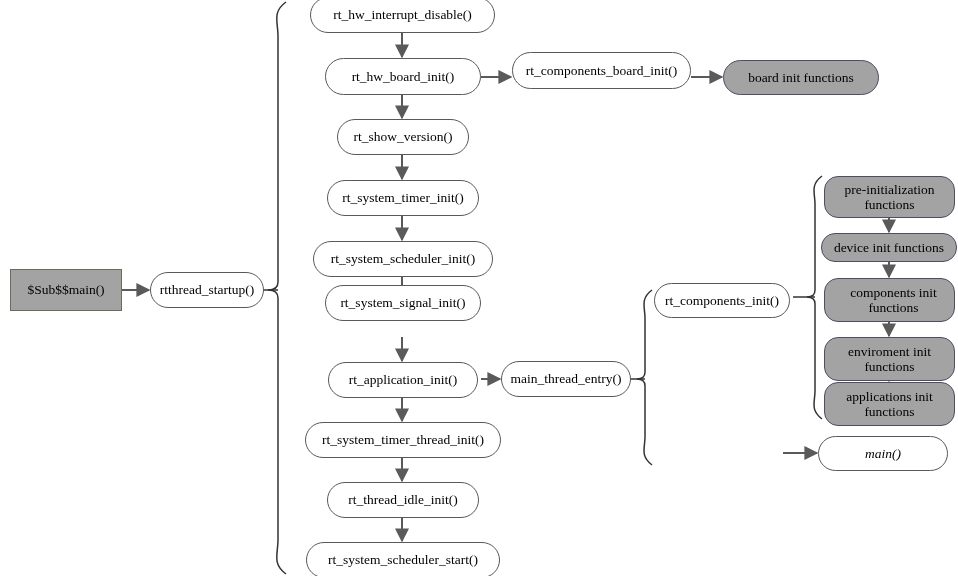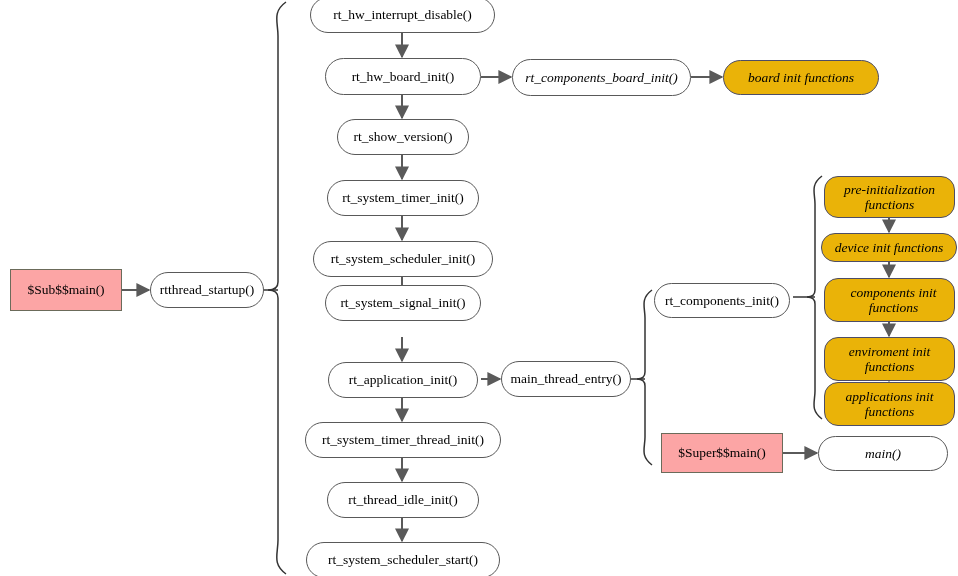--- a/index.html
+++ b/index.html
@@ -5,22 +5,22 @@
   html,body{margin:0;padding:0;background:#ffffff;}
   body{width:958px;height:576px;overflow:hidden;
        font-family:"Liberation Serif","DejaVu Serif",serif;}
   #stage{position:relative;width:958px;height:576px;background:#fff;}
   svg#wires{position:absolute;left:0;top:0;width:958px;height:576px;pointer-events:none;}
 
   .node{position:absolute;box-sizing:border-box;display:flex;align-items:center;
         justify-content:center;text-align:center;color:#000;line-height:1.12;
         font-size:13.5px;z-index:2;}
   .rounded{border:1.2px solid #595959;border-radius:22px;background:#ffffff;}
-  .rounded.blue{background:#eab308;border-color:#4d4d66;font-style:italic;}
-  .rect{border:1.2px solid #6b6b5a;background:#fca5a5;border-radius:0;}
+  .rounded.blue{background:#a3a3a3;border-color:#4d4d66;}
+  .rect{border:1.2px solid #6b6b5a;background:#a3a3a3;border-radius:0;}
   .node span{display:block;padding:0 6px;}
 </style>
 </head>
 <body>
 
 <div id="stage">
 
   <svg id="wires" viewBox="0 0 958 576" xmlns="http://www.w3.org/2000/svg">
     <defs>
       <marker id="ah" viewBox="0 0 10 10" refX="9" refY="5" markerWidth="7" markerHeight="7" orient="auto-start-reverse">
@@ -102,35 +102,32 @@
   <div class="node rounded" style="left:305px;top:422px;width:196px;height:36px;">
     <span>rt_system_timer_thread_init()</span>
   </div>
   <div class="node rounded" style="left:327px;top:482px;width:152px;height:36px;">
     <span>rt_thread_idle_init()</span>
   </div>
   <div class="node rounded" style="left:306px;top:542px;width:194px;height:36px;">
     <span>rt_system_scheduler_start()</span>
   </div>
 
-  <div class="node rounded" style="left:512px;top:59px;width:179px;height:37px;font-style:italic;">
+  <div class="node rounded" style="left:512px;top:52px;width:179px;height:37px;">
     <span>rt_components_board_init()</span>
   </div>
   <div class="node rounded blue" style="left:723px;top:60px;width:156px;height:35px;">
     <span>board init functions</span>
   </div>
 
   <div class="node rounded" style="left:501px;top:361px;width:130px;height:36px;">
     <span>main_thread_entry()</span>
   </div>
   <div class="node rounded" style="left:654px;top:283px;width:136px;height:35px;">
     <span>rt_components_init()</span>
-  </div>
-  <div class="node rect" style="left:661px;top:433px;width:122px;height:40px;">
-    <span>$Super$$main()</span>
   </div>
   <div class="node rounded" style="left:818px;top:436px;width:130px;height:35px;font-style:italic;">
     <span>main()</span>
   </div>
 
   <div class="node rounded blue" style="left:824px;top:176px;width:131px;height:42px;border-radius:14px;">
     <span>pre-initialization functions</span>
   </div>
   <div class="node rounded blue" style="left:821px;top:233px;width:136px;height:29px;border-radius:14px;">
     <span>device init functions</span>

